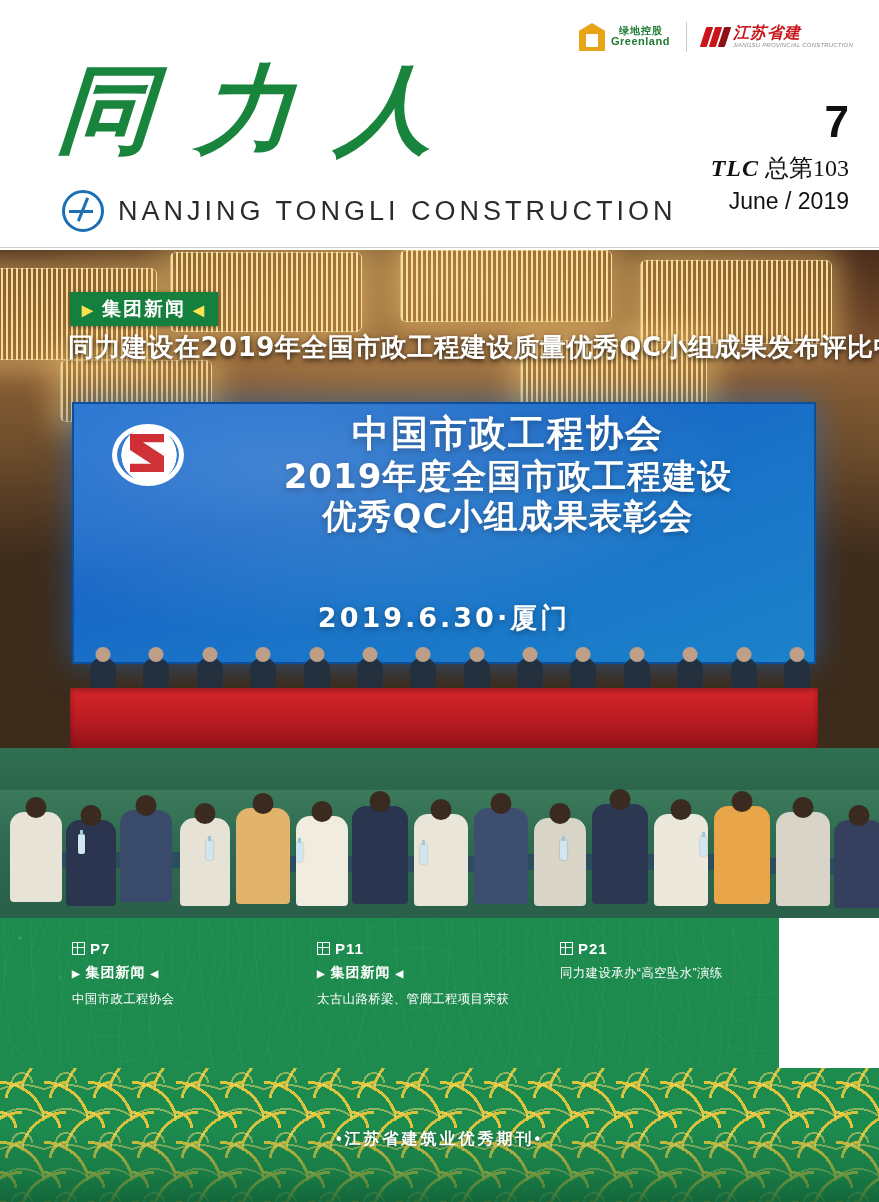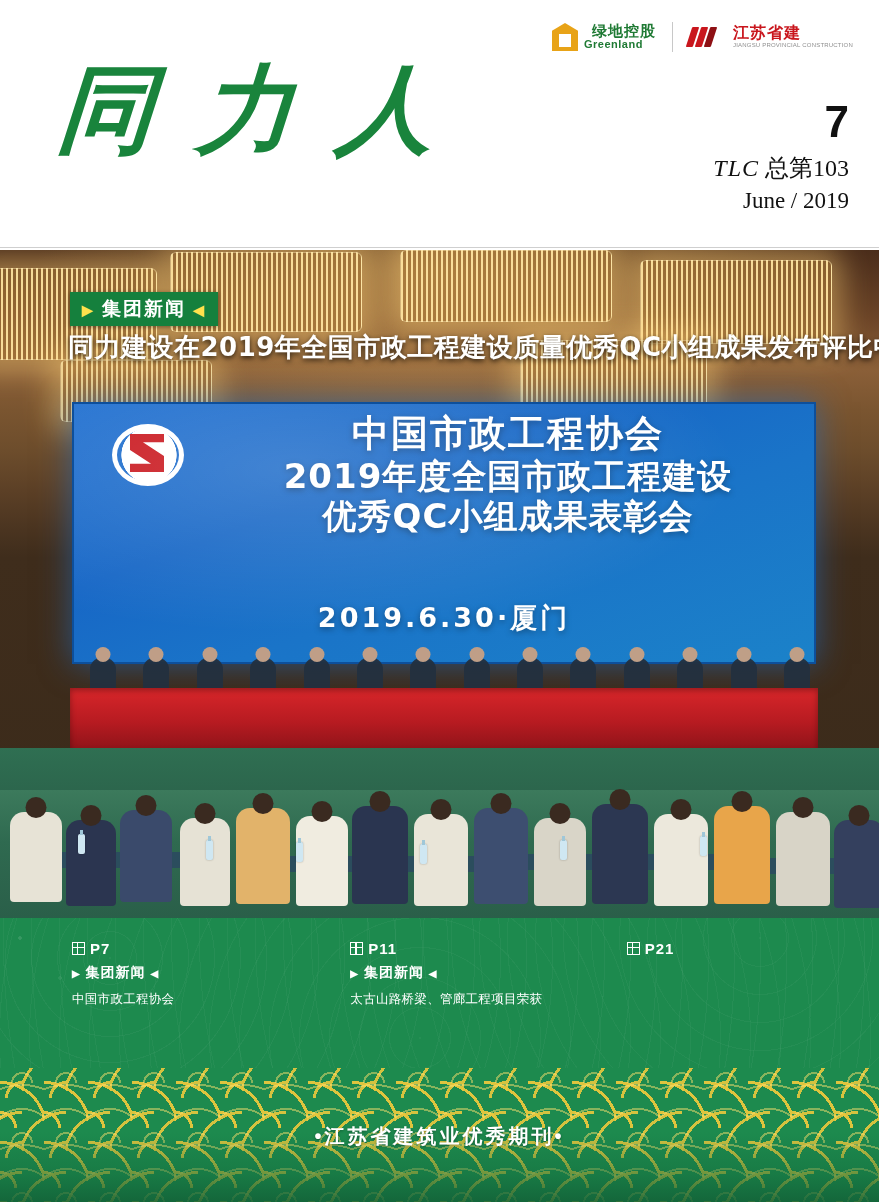--- a/index.html
+++ b/index.html
@@ -27,24 +27,24 @@
   .gl-mark{
     width:26px;height:28px;background:#E8A317;
     clip-path:polygon(50% 0%,100% 28%,100% 100%,0 100%,0 28%);
     position:relative;
   }
   .gl-mark:after{
     content:"";position:absolute;left:7px;top:11px;width:12px;height:13px;
     background:#ffffff;
   }
   .gl-text{line-height:1.05;}
-  .gl-cn{font-size:15px;font-weight:bold;color:#1f7a34;letter-spacing:1px;padding-left:8px;}
+  .gl-cn{font-size:10px;font-weight:bold;color:#1f7a34;letter-spacing:1px;padding-left:8px;}
   .gl-en{font-size:11px;font-weight:bold;color:#1f7a34;letter-spacing:0.5px;}
   .logo-divider{width:1px;height:30px;background:#c8c8c8;}
-  .logo-jiangsu{display:flex;align-items:center;gap:14px;}
+  .logo-jiangsu{display:flex;align-items:center;gap:0;font-style:italic;}
   .js-mark{
     width:30px;height:26px;position:relative;
   }
   .js-mark span{
     position:absolute;top:3px;width:7px;height:20px;background:#c9161d;
     transform:skewX(-18deg);border-radius:1px;
   }
   .js-mark span:nth-child(1){left:0;}
   .js-mark span:nth-child(2){left:9px;}
   .js-mark span:nth-child(3){left:18px;background:#8e1014;}
@@ -88,24 +88,24 @@
     font-family:"Liberation Serif", serif;
   }
   .issue-number{
     font-size:44px;font-weight:bold;color:#111;line-height:1;
     font-family:"Liberation Sans", sans-serif;
   }
   .issue-line2{
     font-size:24px;color:#111;margin-top:8px;white-space:nowrap;
     font-family:"Liberation Serif", serif;
   }
-  .issue-line2 .tlc{font-style:italic;font-weight:normal;letter-spacing:1px;}
+  .issue-line2 .tlc{font-style:italic;font-weight:bold;letter-spacing:1px;}
   .issue-line3{
     font-size:23px;color:#111;margin-top:4px;white-space:nowrap;
-    font-family:Liberation Serif, serif;
+    font-family:Liberation Sans, sans-serif;
   }
 
   
   .slogan-strip{
     position:absolute;top:232px;left:0;width:879px;height:18px;
     background:#0c0c0c;color:#ffffff;
     display:flex;justify-content:flex-end;align-items:center;
     gap:44px;padding-right:40px;box-sizing:border-box;
     font-size:11px;letter-spacing:1px;
     z-index:5;
@@ -242,21 +242,21 @@
   .headline{
     position:absolute;left:68px;top:80px;right:16px;
     color:#ffffff;font-weight:bold;font-size:26px;letter-spacing:0.5px;
     text-shadow:0 2px 5px rgba(0,0,0,.75);
     z-index:9;white-space:nowrap;
     font-family:"DejaVu Sans", sans-serif;
   }
 
   
   .contents{
-    position:absolute;top:918px;left:0;width:879px;height:150px;
+    position:absolute;top:918px;left:0;width:779px;height:150px;
     background:#1d8a4e;
     overflow:hidden;
   }
   .contents-pattern{
     position:absolute;inset:0;opacity:.22;
     background-image:
       radial-gradient(circle at 20px 20px, rgba(255,255,255,.55) 0 1.5px, rgba(255,255,255,0) 2px),
       radial-gradient(circle at 60px 60px, rgba(255,255,255,.35) 0 1.5px, rgba(255,255,255,0) 2px),
       repeating-radial-gradient(circle at 110px 40px, rgba(255,255,255,.18) 0 1px, rgba(255,255,255,0) 1px 26px),
       repeating-radial-gradient(circle at 420px 120px, rgba(255,255,255,.16) 0 1px, rgba(255,255,255,0) 1px 30px),
@@ -304,21 +304,21 @@
     background-size:44px 60px;
     background-position:0 15px;
     opacity:.6;
   }
   .footer-fade{
     position:absolute;left:0;bottom:0;width:879px;height:70px;
     background:linear-gradient(180deg, rgba(29,138,78,0) 0%, rgba(21,110,62,.55) 60%, rgba(18,96,55,.85) 100%);
   }
   .footer-text{
     position:absolute;left:0;bottom:52px;width:879px;text-align:center;
-    color:#ffffff;font-size:20px;letter-spacing:3px;font-weight:bold;
+    color:#ffffff;font-size:16px;letter-spacing:3px;font-weight:bold;
     text-shadow:0 1px 3px rgba(0,0,0,.35);
   }
 </style>
 </head>
 <body>
 
 <div class="page">
 
   <div class="masthead">
 
@@ -339,20 +339,24 @@
           </div>
         <div class="js-text">
           <div class="js-cn">江苏省建</div>
           <div class="js-en">JIANGSU PROVINCIAL CONSTRUCTION</div>
         </div>
       </div>
     </div>
 
     <div class="title-cn">同力人</div>
 
+    <div class="subtitle-row">
+      <div class="tl-logo"></div>
+      <div class="subtitle-en">NANJING TONGLI CONSTRUCTION</div>
+    </div>
 
     <div class="issue-block">
       <div class="issue-number">7</div>
       <div class="issue-line2">
         <span class="tlc">TLC</span>
         <span>总第103</span>
       </div>
       <div class="issue-line3">June / 2019</div>
     </div>
   </div>
@@ -467,20 +471,21 @@
           <span class="ar">◀</span>
         </div>
         <div class="toc-line">太古山路桥梁、管廊工程项目荣获</div>
       </div>
 
       <div class="toc-col">
         <div class="toc-page">
           <span class="sq"></span>
           <span>P21</span>
         </div>
+        <div class="toc-line">同力建设承办“高空坠水”演练</div>
       </div>
 
     </div>
   </div>
 
   <div class="footer">
     <div class="waves"></div>
     <div class="waves2"></div>
     <div class="footer-fade"></div>
     <div class="footer-text">•江苏省建筑业优秀期刊•</div>

